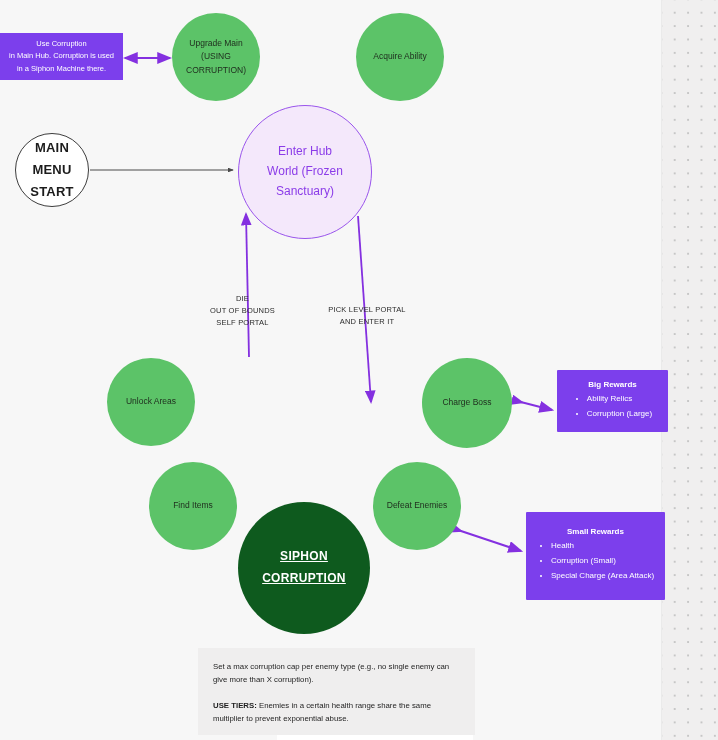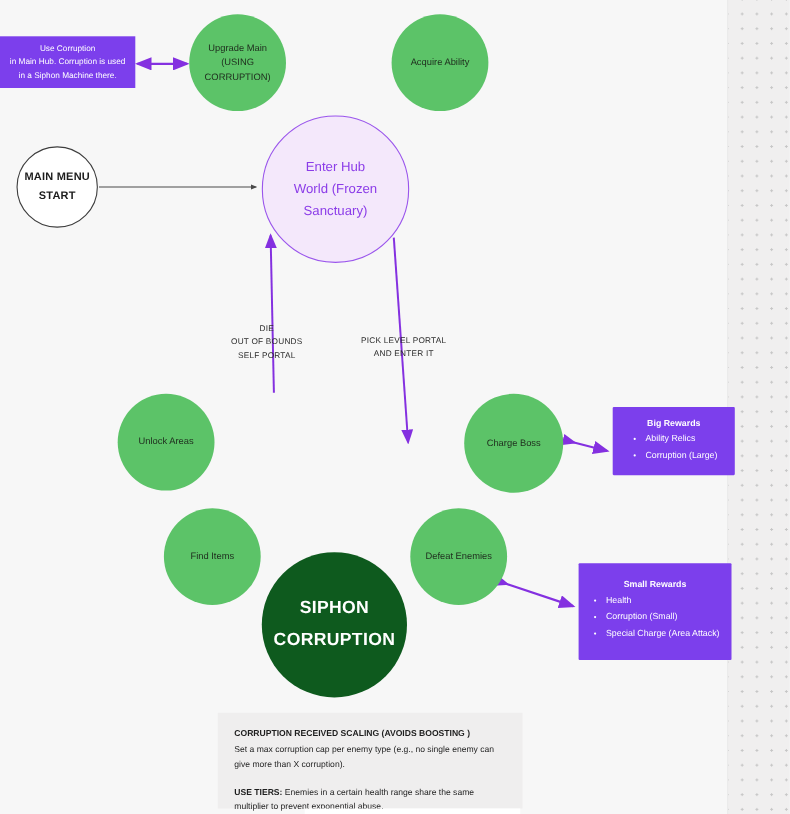--- a/index.html
+++ b/index.html
@@ -22,22 +22,22 @@
     border-left:1px solid #eaeaea;
   }
   .connectors{position:absolute;left:0;top:0;pointer-events:none;}
   .node{
     position:absolute;display:flex;align-items:center;justify-content:center;
     text-align:center;box-sizing:border-box;
   }
   .pre{white-space:pre-line;}
   .circle{border-radius:50%;}
   .green{background:#5cc368;color:#20301f;font-size:8.5px;line-height:1.6;}
-  .darkgreen{background:#0e5a1e;color:#ffffff;font-size:16px;font-weight:600;line-height:1.8;letter-spacing:.3px;}
-  .white-circle{background:#ffffff;border:1px solid #3d3d3d;color:#1c1c1c;font-size:10px;font-weight:600;line-height:1.7;letter-spacing:.2px;}
+  .darkgreen{background:#0e5a1e;color:#ffffff;font-size:12px;font-weight:600;line-height:1.8;letter-spacing:.3px;text-decoration:underline;}
+  .white-circle{background:#ffffff;border:1px solid #3d3d3d;color:#1c1c1c;font-size:13px;font-weight:600;line-height:1.7;letter-spacing:.2px;}
   .lavender{background:#f4e8fb;border:1.4px solid #9a55ec;color:#8b3ce8;font-size:12px;line-height:1.65;}
   .purple-box{
     background:#7c3fec;color:#ffffff;border-radius:1px;
     display:flex;flex-direction:column;
     padding:8px 10px;box-sizing:border-box;font-size:8px;text-align:left;
   }
   .purple-box .title{font-weight:700;margin:0 0 2px 0;}
   .purple-box ul{margin:2px 0 0 0;padding:0 0 0 14px;}
   .purple-box li{margin:0 0 3px 0;line-height:1.5;}
   .note-purple{
@@ -160,21 +160,20 @@
   <div class="node purple-box" style="left:526px;top:512px;width:139px;height:88px;">
     <div class="title">Small Rewards</div>
     <ul>
       <li>Health</li>
       <li>Corruption (Small)</li>
       <li>Special Charge (Area Attack)</li>
     </ul>
   </div>
 
   <div class="gray-note" style="left:198px;top:648px;width:277px;height:87px;">
-    <p class="hd">CORRUPTION RECEIVED SCALING (AVOIDS BOOSTING )</p>
     <p>Set a max corruption cap per enemy type (e.g., no single enemy can give more than X corruption).</p>
     <div class="gap"></div>
     <p><b>USE TIERS:</b><span> Enemies in a certain health range share the same multiplier to prevent exponential abuse.</span></p>
   </div>
 
   <div class="white-chip" style="left:277px;top:735px;width:196px;height:5px;"></div>
 
 </div>
 
 </body></html>

